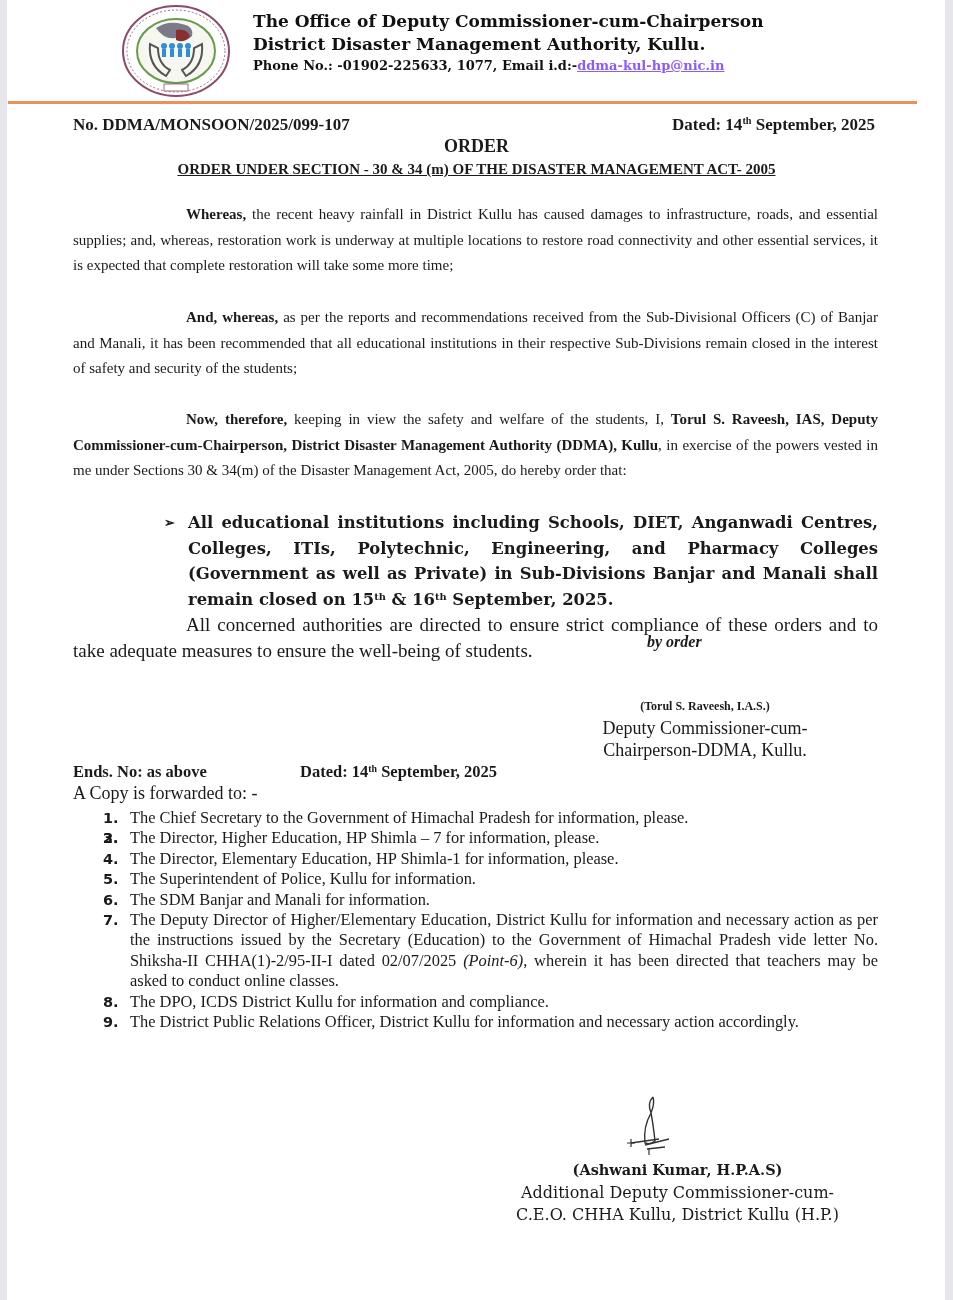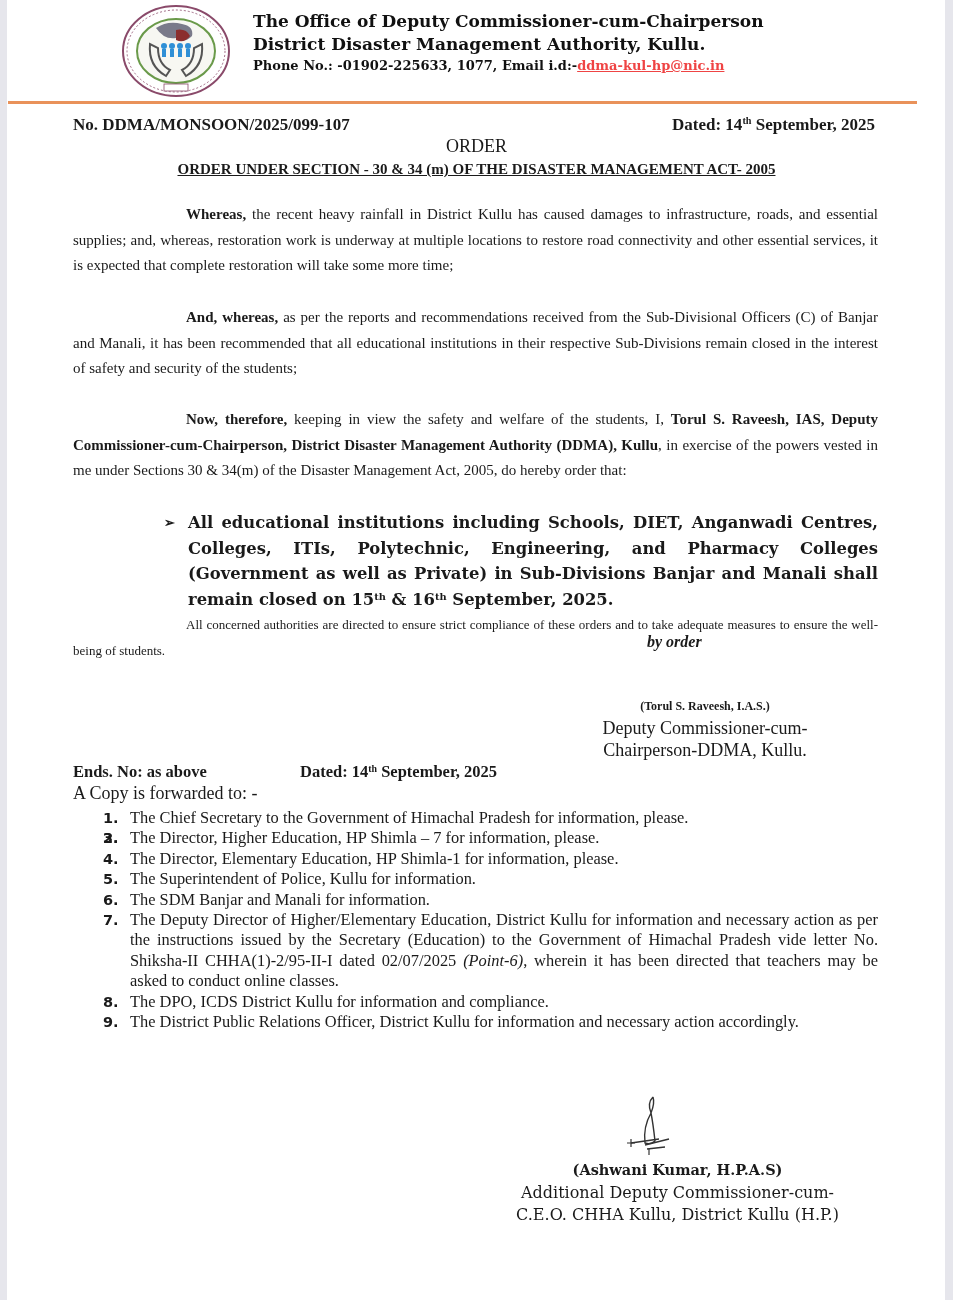--- a/index.html
+++ b/index.html
@@ -8,39 +8,39 @@
     font-family: "DejaVu Serif", serif; color: #1a1a1a;
   }
   .edge-left { position: absolute; left: 0; top: 0; width: 7px; height: 1300px; background: #e6e6ec; }
   .edge-right { position: absolute; right: 0; top: 0; width: 8px; height: 1300px; background: #e6e6ec; }
 
   .letterhead { position: absolute; left: 120px; top: 4px; width: 720px; height: 96px; }
   .logo { position: absolute; left: 0; top: 0; width: 112px; height: 94px; }
   .lh-text { position: absolute; left: 133px; top: 6px; }
   .lh-line1, .lh-line2 { font-family: "DejaVu Serif", serif; font-weight: bold; font-size: 17px; line-height: 23px; color: #111; white-space: nowrap; }
   .lh-line3 { font-family: "DejaVu Serif", serif; font-weight: bold; font-size: 13px; line-height: 20px; color: #111; white-space: nowrap; }
-  .lh-email { color: #ef4444; text-decoration: underline; font-weight: bold; }
+  .lh-email { color: #8b5cf6; text-decoration: underline; font-weight: bold; }
 
   .rule { position: absolute; left: 8px; top: 101px; width: 909px; height: 3px; background: #e9925a; }
 
   .ref-row { position: absolute; left: 73px; top: 115px; width: 802px; font-family: "Liberation Serif", serif; font-weight: bold; font-size: 17px; }
   .ref-no { position: absolute; left: 0; top: 0; }
   .ref-date { position: absolute; right: 0; top: 0; }
   sup { font-size: 0.6em; line-height: 0; vertical-align: 0.55em; }
 
-  .order-title { position: absolute; left: 0; width: 953px; top: 136px; text-align: center; font-family: "Liberation Serif", serif; font-weight: normal; font-size: 18px; }
+  .order-title { position: absolute; left: 0; width: 953px; top: 136px; text-align: center; font-family: "Liberation Serif", serif; font-weight: bold; font-size: 18px; }
   .order-sub { position: absolute; left: 0; width: 953px; top: 161px; text-align: center; font-family: "Liberation Serif", serif; font-weight: bold; font-size: 15px; }
   .order-sub span { text-decoration: underline; }
 
   .body-text { position: absolute; left: 73px; width: 805px; font-family: "Liberation Serif", serif; font-size: 15px; line-height: 25.6px; text-align: justify; color: #1a1a1a; }
   .p { margin: 0; text-indent: 113px; }
   .p b { font-weight: bold; }
   .bullet-block { position: absolute; left: 188px; top: 510px; width: 690px; font-family: "DejaVu Serif", serif; font-weight: bold; font-size: 16.4px; line-height: 25.6px; text-align: justify; }
   .bullet-mark { position: absolute; left: -24px; top: 0; font-size: 13px; }
-  .closing { position: absolute; left: 73px; top: 612px; width: 805px; font-family: "Liberation Serif", serif; font-size: 13px; line-height: 25.6px; text-align: justify; }
+  .closing { position: absolute; left: 73px; top: 612px; width: 805px; font-family: "Liberation Serif", serif; font-size: 19px; line-height: 25.6px; text-align: justify; }
 
   .by-order { position: absolute; left: 647px; top: 633px; font-family: "Liberation Serif", serif; font-style: italic; font-weight: bold; font-size: 16px; }
   .sig1 { position: absolute; left: 540px; top: 695px; width: 330px; text-align: center; font-family: "Liberation Serif", serif; }
   .sig1-name { font-weight: bold; font-size: 12px; line-height: 22px; }
   .sig1-role { font-size: 18px; line-height: 22px; }
 
   .endst { position: absolute; left: 73px; top: 762px; font-family: "Liberation Serif", serif; font-weight: bold; font-size: 16.5px; }
   .endst-date { position: absolute; left: 227px; top: 0; white-space: nowrap; }
   .copy-to { position: absolute; left: 73px; top: 783px; font-family: "Liberation Serif", serif; font-size: 18px; }
 

